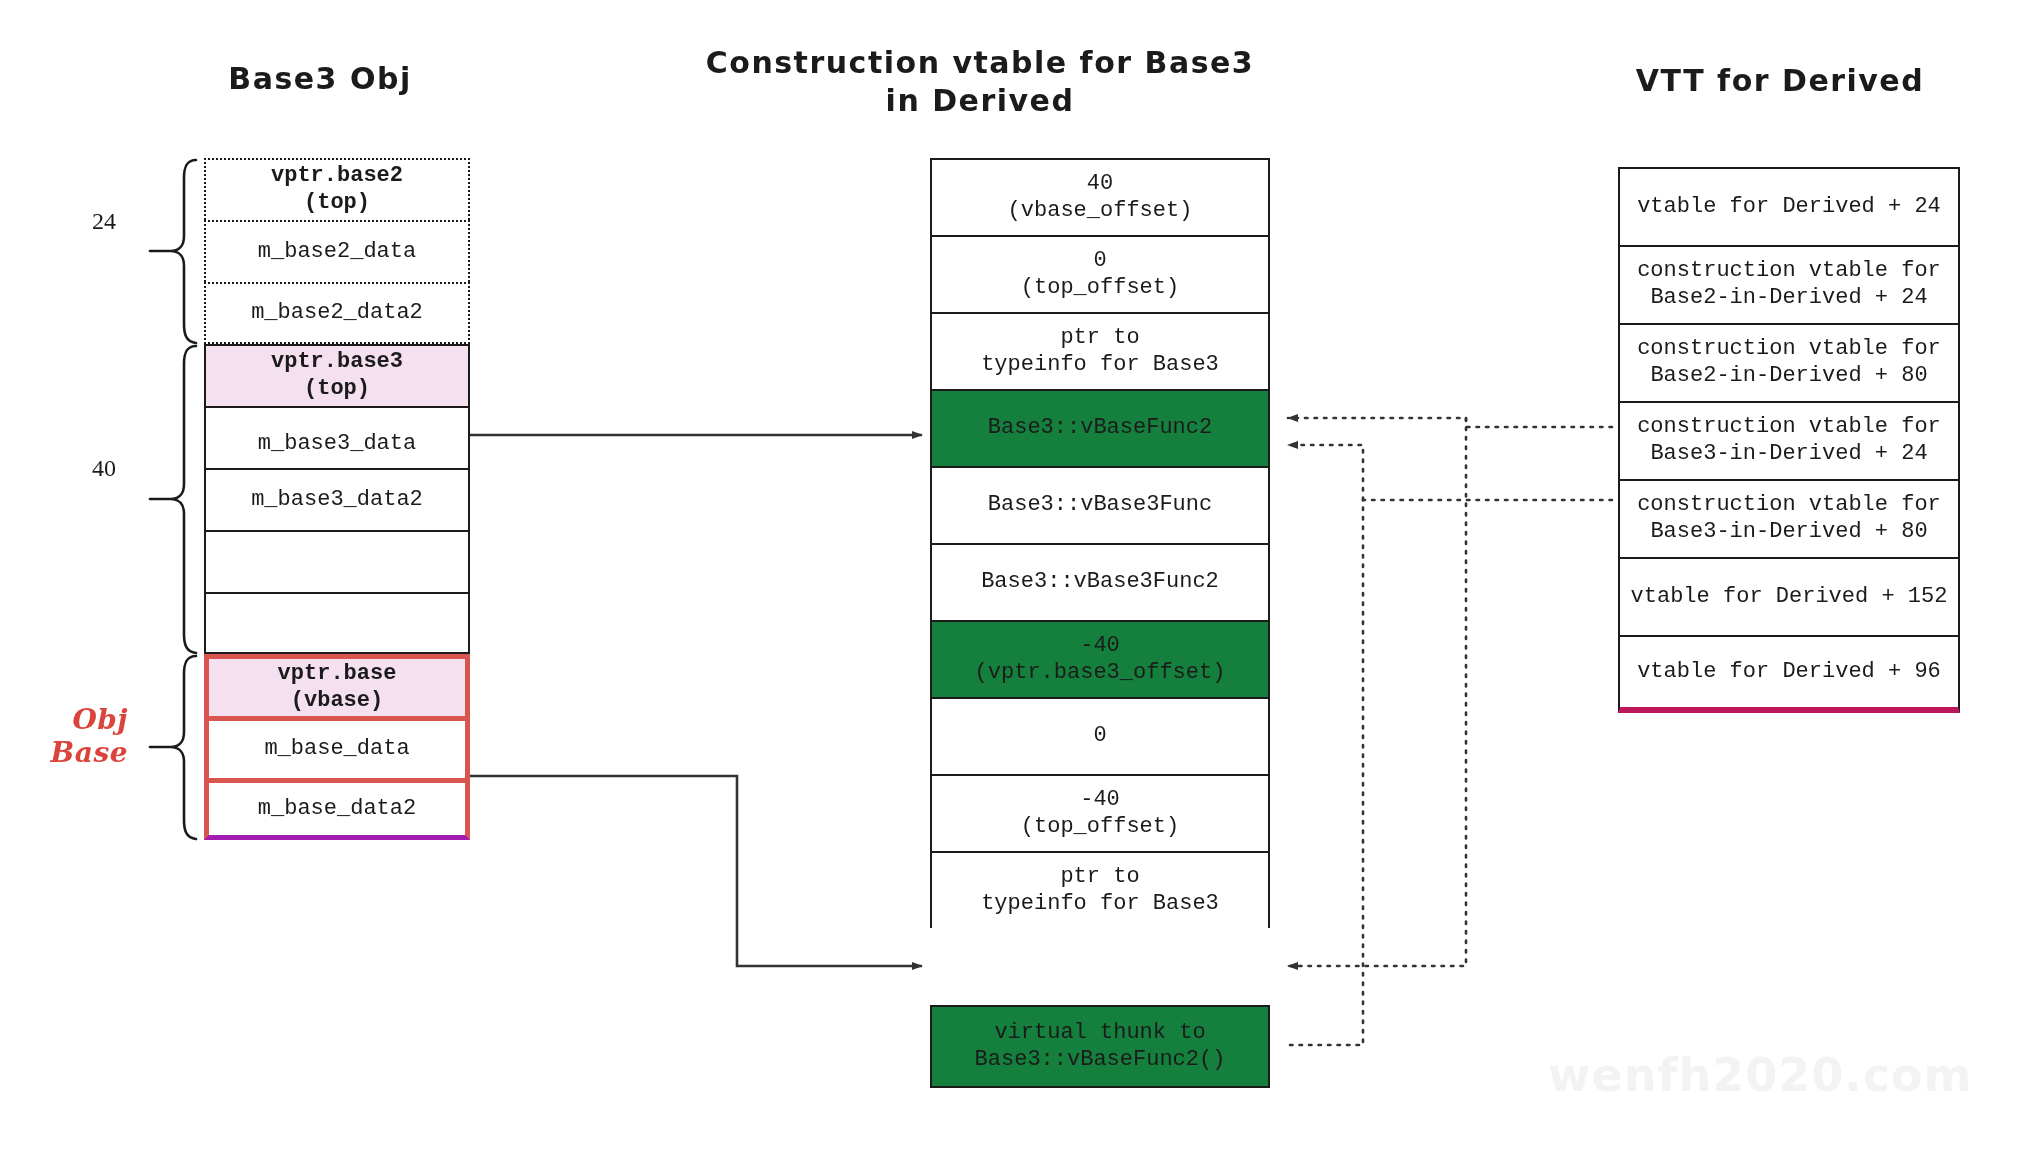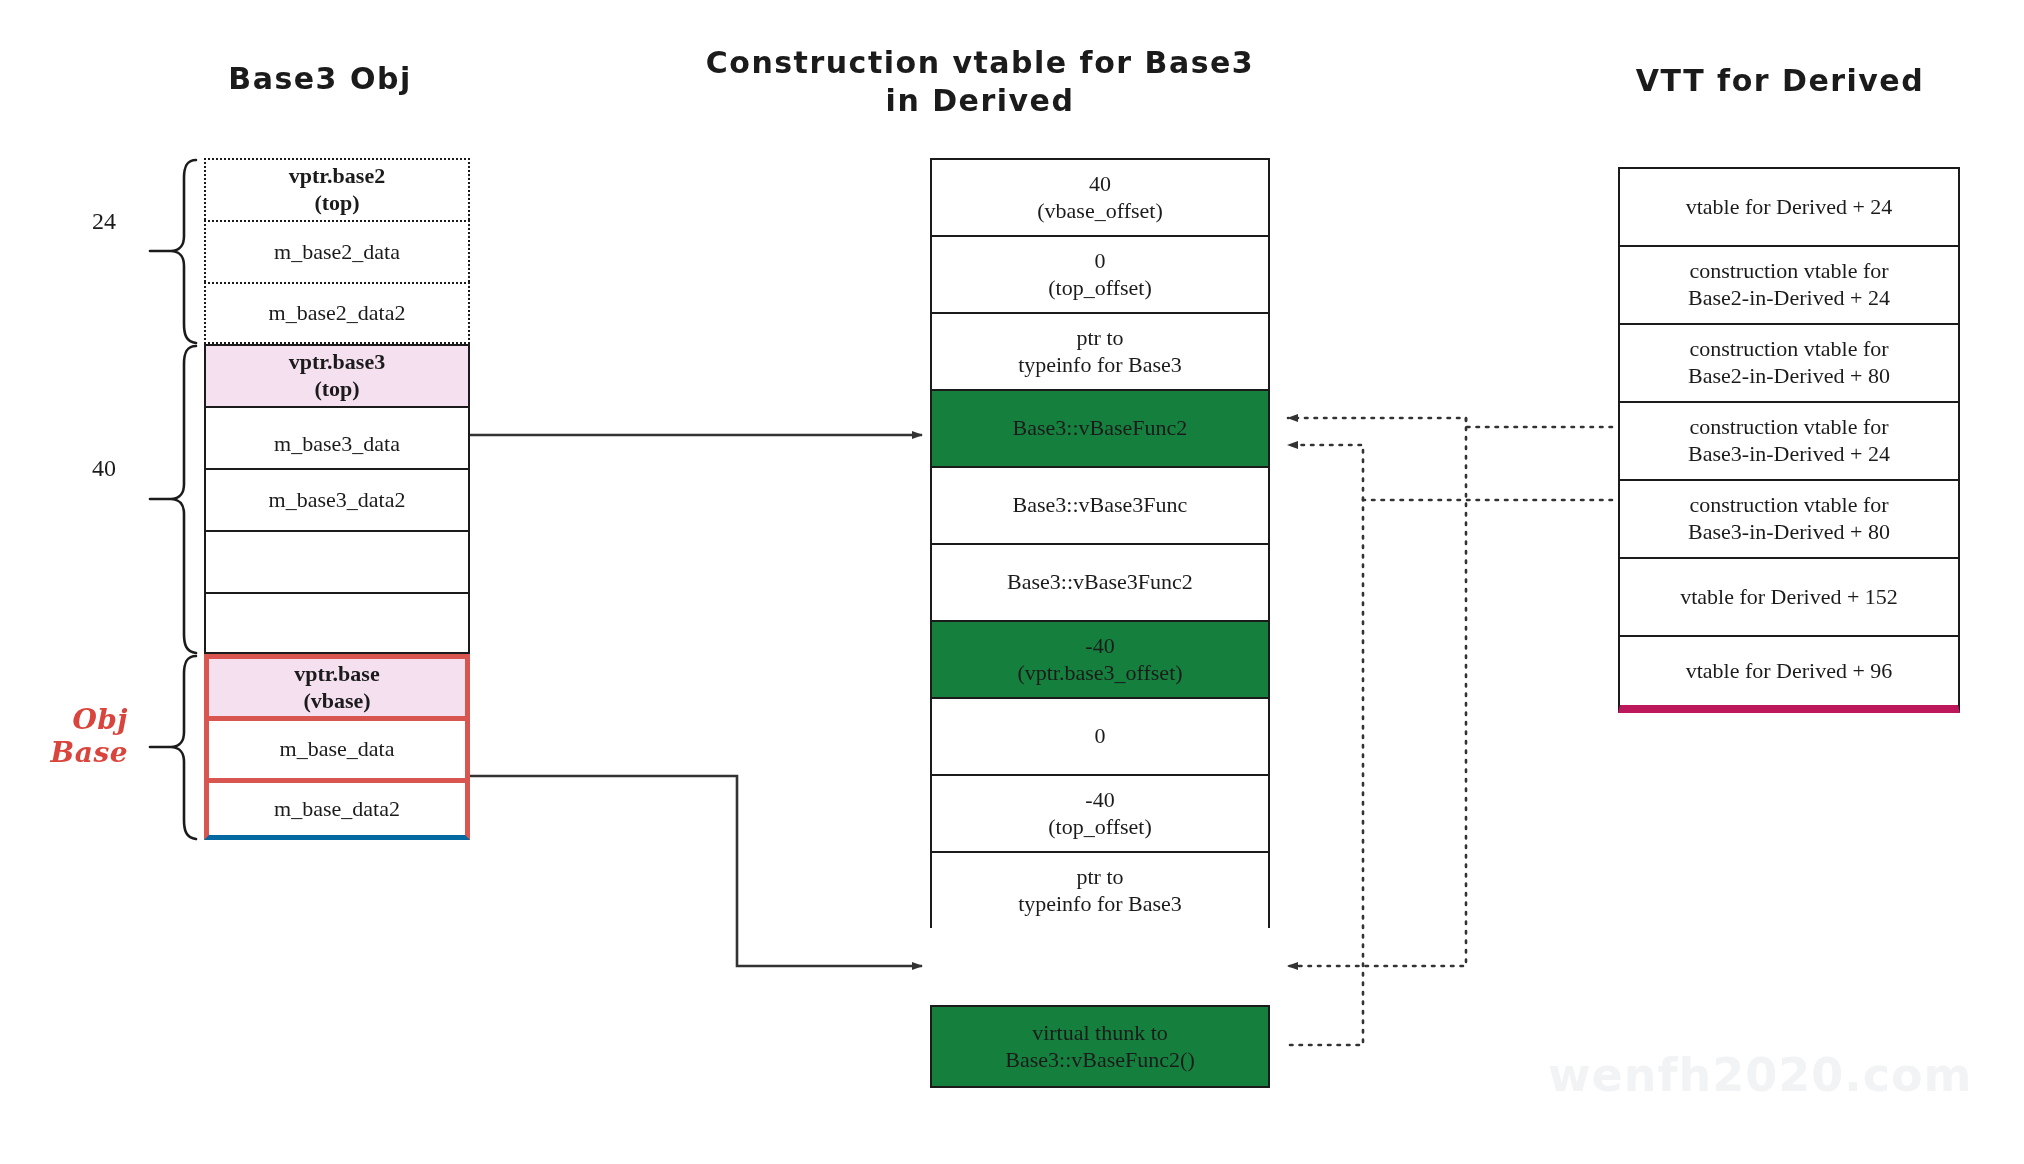--- a/index.html
+++ b/index.html
@@ -35,21 +35,21 @@
   #title-right  { left: 1570px; top: 62px;  width: 420px; }
 
   
   .box {
     position: absolute;
     box-sizing: border-box;
     display: flex;
     align-items: center;
     justify-content: center;
     text-align: center;
-    font-family: Liberation Serif, serif;
+    font-family: Liberation Mono, monospace;
     font-size: 22px;
     color: #1b1b1b;
     line-height: 1.22;
     background: #ffffff;
     white-space: pre-line;
     padding: 0 8px;
   }
 
   
   .lbox { left: 204px; width: 266px; }
@@ -60,41 +60,41 @@
   .lbox.dotted.last-dotted { border-bottom: 2px dotted #1b1b1b; text-align: right; }
   .lbox.solid {
     border: 2px solid #1b1b1b;
     border-bottom-width: 0;
   }
   .lbox.solid.last-solid { border-bottom: 2px solid #1b1b1b; }
   .lbox.redbox {
     border: 5px solid #d9554f;
     border-bottom-width: 0;
   }
-  .lbox.redbox.last-red { border-bottom: 5px solid #0369a1; }
+  .lbox.redbox.last-red { border-bottom: 5px solid #a21caf; }
   .pinkfill { background: #f5e0f0; }
 
   
   .mbox {
     left: 930px;
     width: 340px;
     border: 2px solid #1b1b1b;
     border-bottom-width: 0;
   }
   .mbox.last { border-bottom: 2px solid #1b1b1b; }
   .peachfill { background: #15803d; }
 
   
   .rbox {
     left: 1618px;
     width: 342px;
     border: 2px solid #1b1b1b;
     border-bottom-width: 0;
   }
-  .rbox.last { border-bottom: 8px solid #be185d; }
+  .rbox.last { border-bottom: 6px solid #be185d; }
 
   
   .size-label {
     position: absolute;
     font-family: Liberation Serif, serif;
     font-size: 24px;
     color: #1b1b1b;
     text-align: right;
   }
   .objbase-label {

